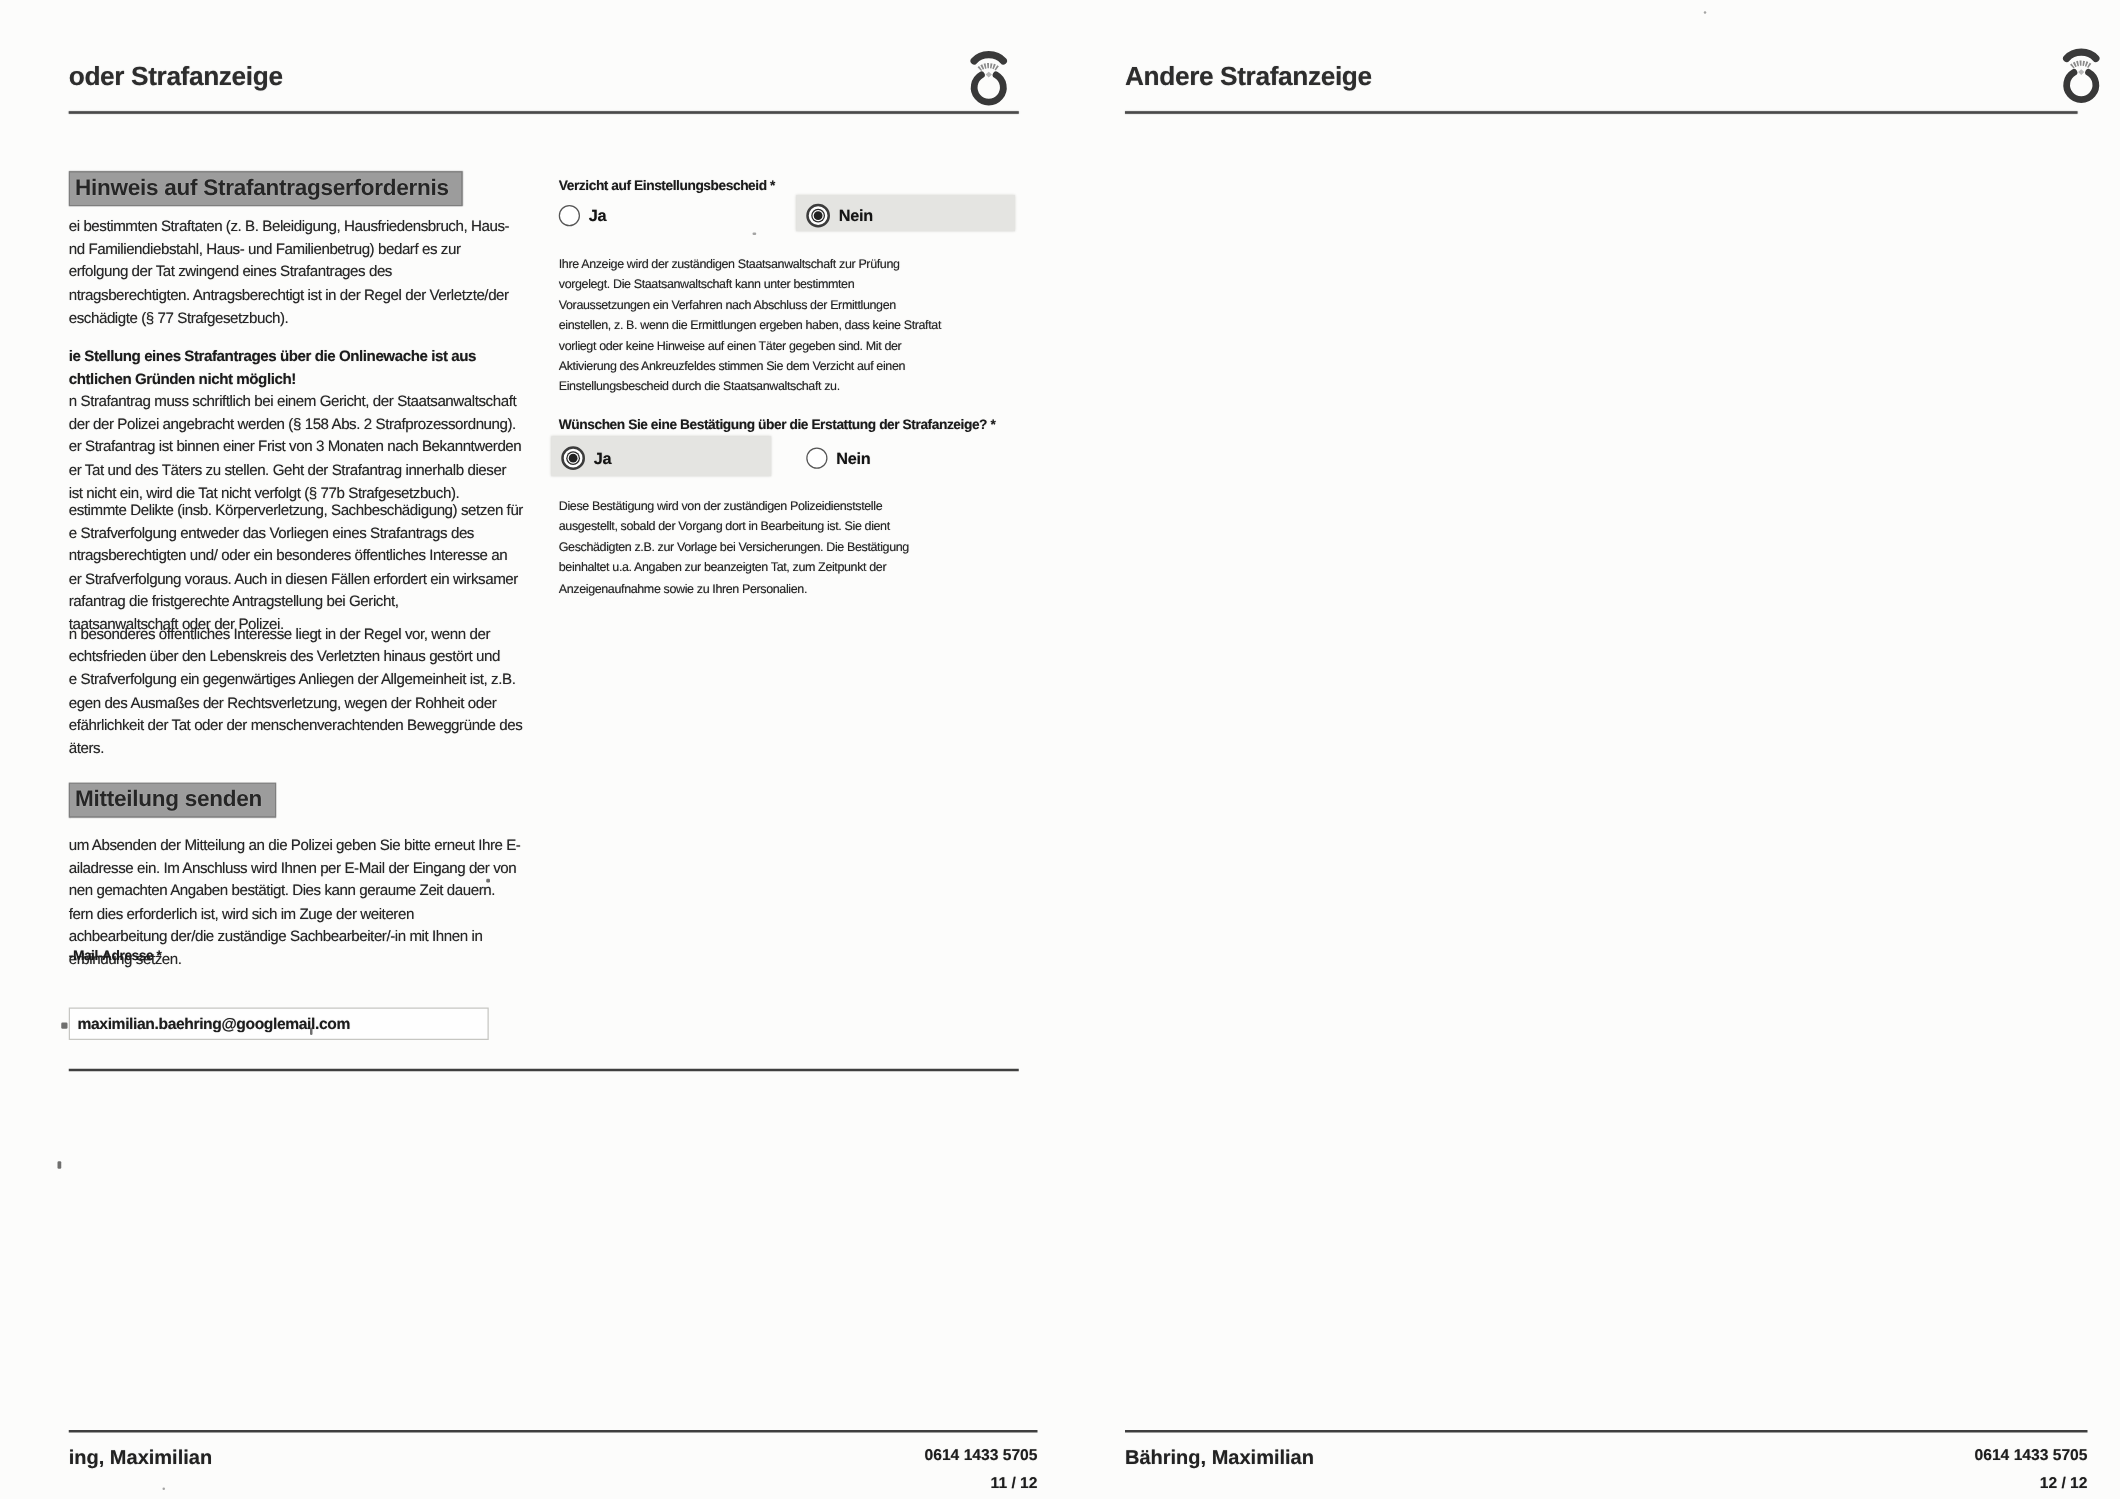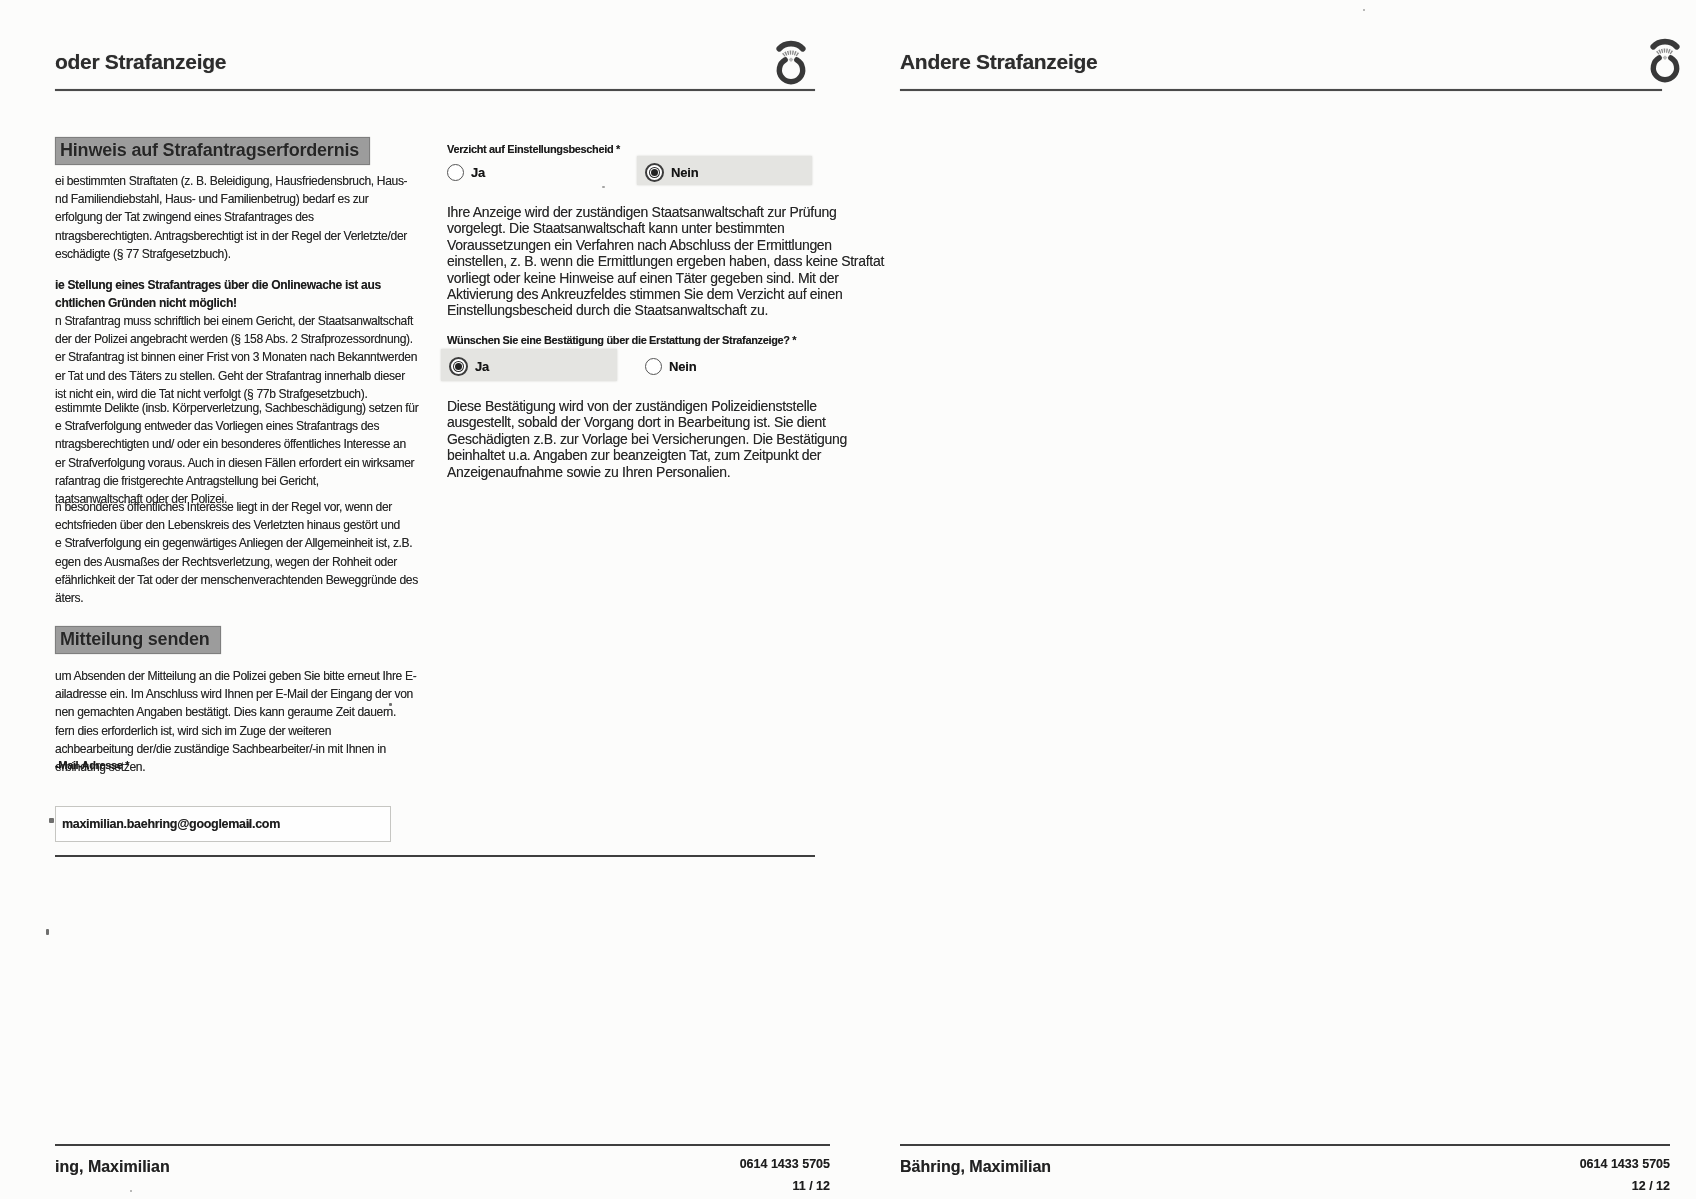--- a/index.html
+++ b/index.html
@@ -27,42 +27,42 @@
     font-size:18px;font-weight:bold;padding:3px 11px 4px 5px;letter-spacing:-0.2px;
     box-shadow:inset 0 0 0 1px #7e7e7e, 0 0 1px #aaa;
     text-shadow:0 0 1px rgba(255,255,255,.35);white-space:pre;text-align:center;
   }
 
   .para{
     position:absolute;font-size:12.1px;line-height:18.2px;letter-spacing:-0.35px;
     white-space:pre;color:#262626;text-shadow:0 0 0.6px rgba(50,50,50,.5);
   }
   .para.bold{font-weight:bold;color:#1c1c1c;}
-  .rc .para{font-size:14px;line-height:16.4px;letter-spacing:-0.3px;}
+  .rc .para{font-size:10px;line-height:16.4px;letter-spacing:-0.3px;}
 
   .flabel{
     position:absolute;font-size:11px;font-weight:bold;color:#1b1b1b;
     letter-spacing:-0.35px;white-space:pre;text-shadow:0 0 0.6px rgba(40,40,40,.5);
   }
 
   .radio-row{position:absolute;height:30px;}
   .opt{position:absolute;display:flex;align-items:center;height:28px;}
   .opt .circ{
     width:15px;height:15px;border-radius:50%;border:2px solid #3c3c3c;background:#fff;
     display:inline-flex;align-items:center;justify-content:center;flex:0 0 auto;
   }
   .opt.unsel .circ{border-width:1.5px;border-color:#555;}
   .opt .dot{width:7px;height:7px;border-radius:50%;background:#222;
     box-shadow:0 0 0 1px #fff,0 0 0 2px #2a2a2a;}
   .opt .olabel{font-size:13px;font-weight:bold;color:#141414;margin-left:7px;
     letter-spacing:-0.2px;text-shadow:0 0 0.6px rgba(40,40,40,.5);}
   .hlbox{position:absolute;background:#e4e4e1;box-shadow:0 0 2px #d4d4d0;}
 
   .email-input{
-    position:absolute;width:336px;height:36px;border:1px solid #c6c6c2;background:#fefefe;
+    position:absolute;width:336px;height:26px;border:1px solid #c6c6c2;background:#fefefe;
     font-family:"Liberation Sans","DejaVu Sans",sans-serif;font-size:12.5px;font-weight:bold;
     color:#1d1d1d;padding:2px 6px;letter-spacing:-0.3px;box-sizing:border-box;
     text-shadow:0 0 0.6px rgba(40,40,40,.5);
   }
 
   .fname{position:absolute;font-size:16px;font-weight:bold;color:#222;white-space:pre;
     text-shadow:0 0 0.6px rgba(40,40,40,.5);}
   .fright{position:absolute;font-size:12.5px;font-weight:bold;color:#1d1d1d;text-align:right;
     white-space:pre;text-shadow:0 0 0.6px rgba(40,40,40,.5);}
 

